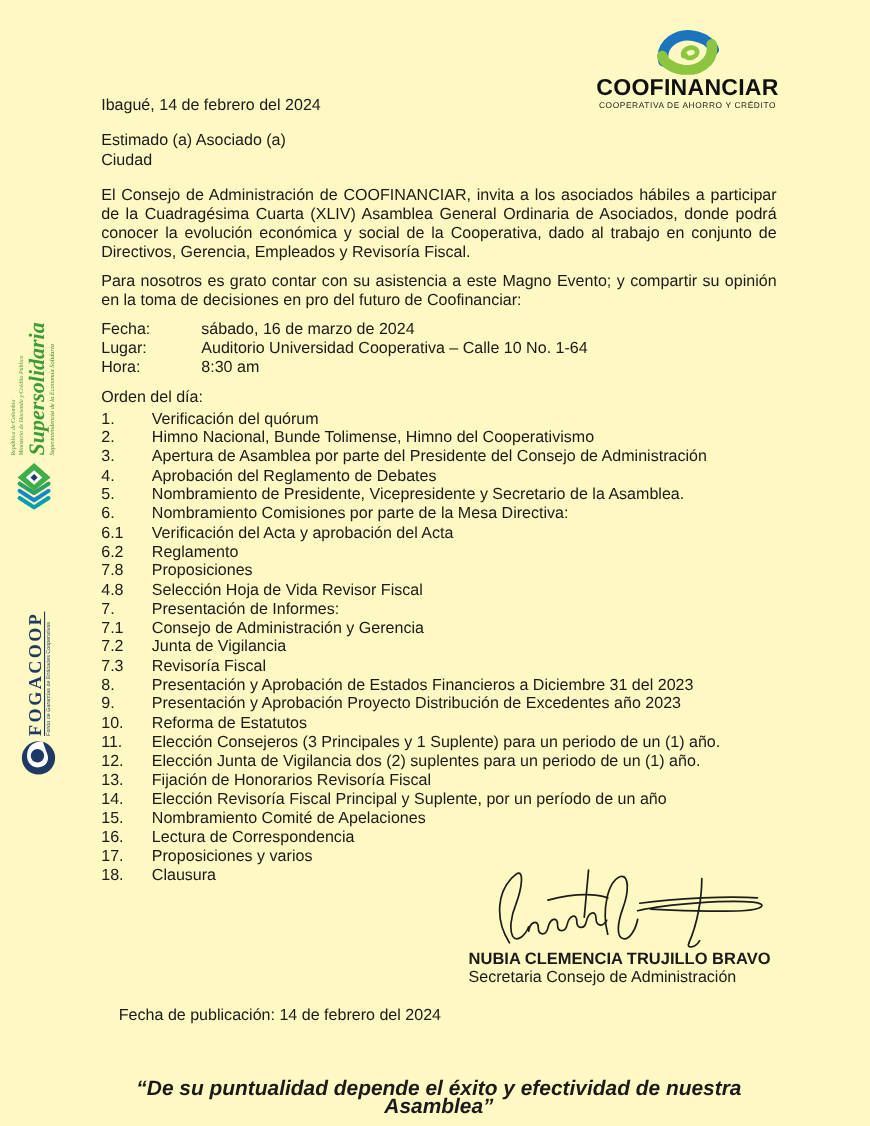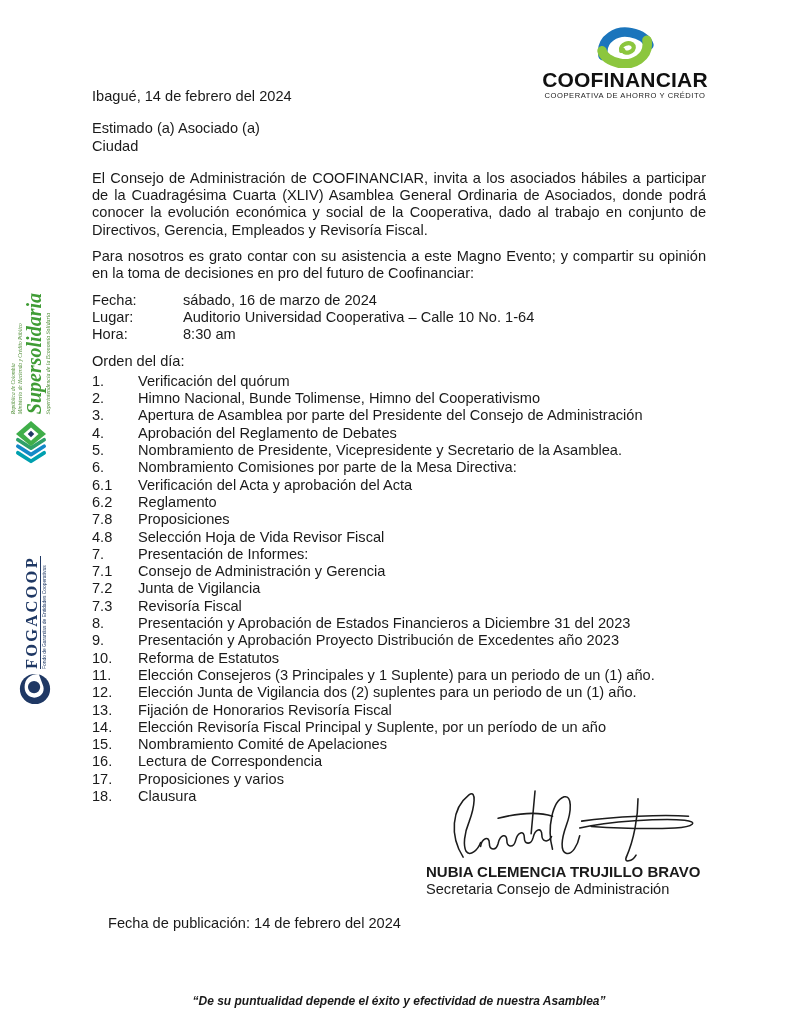--- a/index.html
+++ b/index.html
@@ -2,21 +2,21 @@
 <html><head>
 <meta charset="utf-8">
 <title>Convocatoria Asamblea</title>
 <style>
   * { margin: 0; padding: 0; box-sizing: border-box; }
   html, body { background: #e8e8e8; }
   .page {
     position: relative;
     width: 791px;
     height: 1024px;
-    background: #ffffff;
+    background: #fef9c3;
     margin: 0 auto;
     overflow: hidden;
     font-family: "Liberation Sans", sans-serif;
     color: #1a1a1a;
   }
 
   
   .brand {
     position: absolute;
     top: 26px;
@@ -125,23 +125,23 @@
     text-align: left;
     position: relative;
   }
   .signature-drawing { display: block; width: 272px; height: 74px; margin-left: 8px; }
   .signer-name { font-size: 15px; font-weight: bold; white-space: nowrap; line-height: 18px; }
   .signer-role { font-size: 14.6px; line-height: 17px; }
 
   .publication { margin-top: 17px; margin-left: 16px; }
 
   .footer-quote {
-    margin-top: 60px;
+    margin-top: 48px;
     text-align: center;
-    font-size: 12px;
+    font-size: 19px;
     font-weight: bold;
     font-style: italic;
   }
 </style>
 </head>
 <body>
 
 <div class="page">
 
   <div class="brand">

